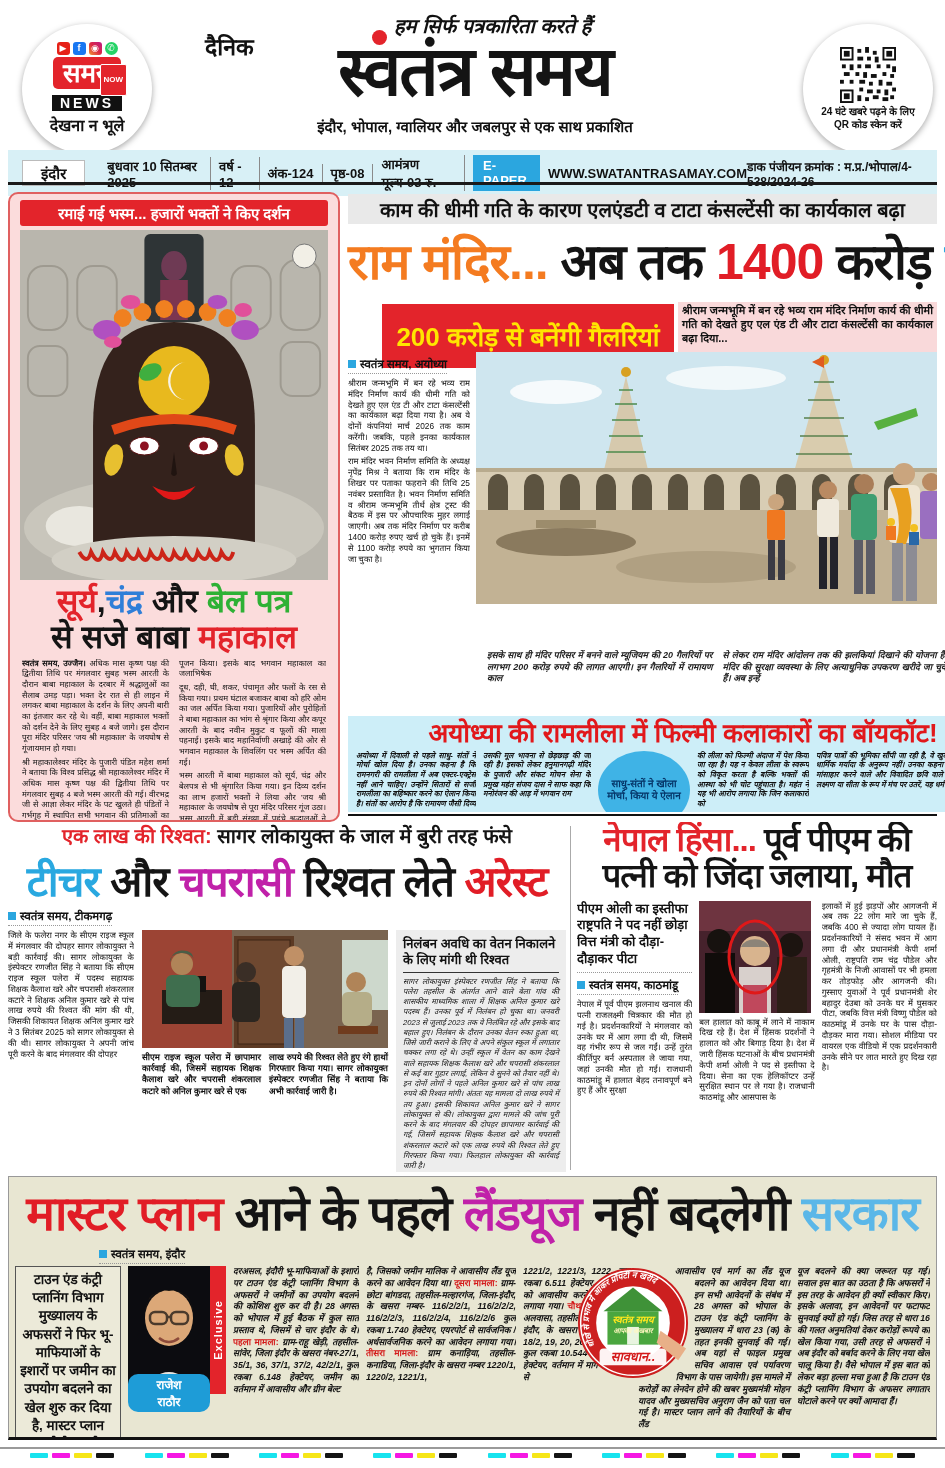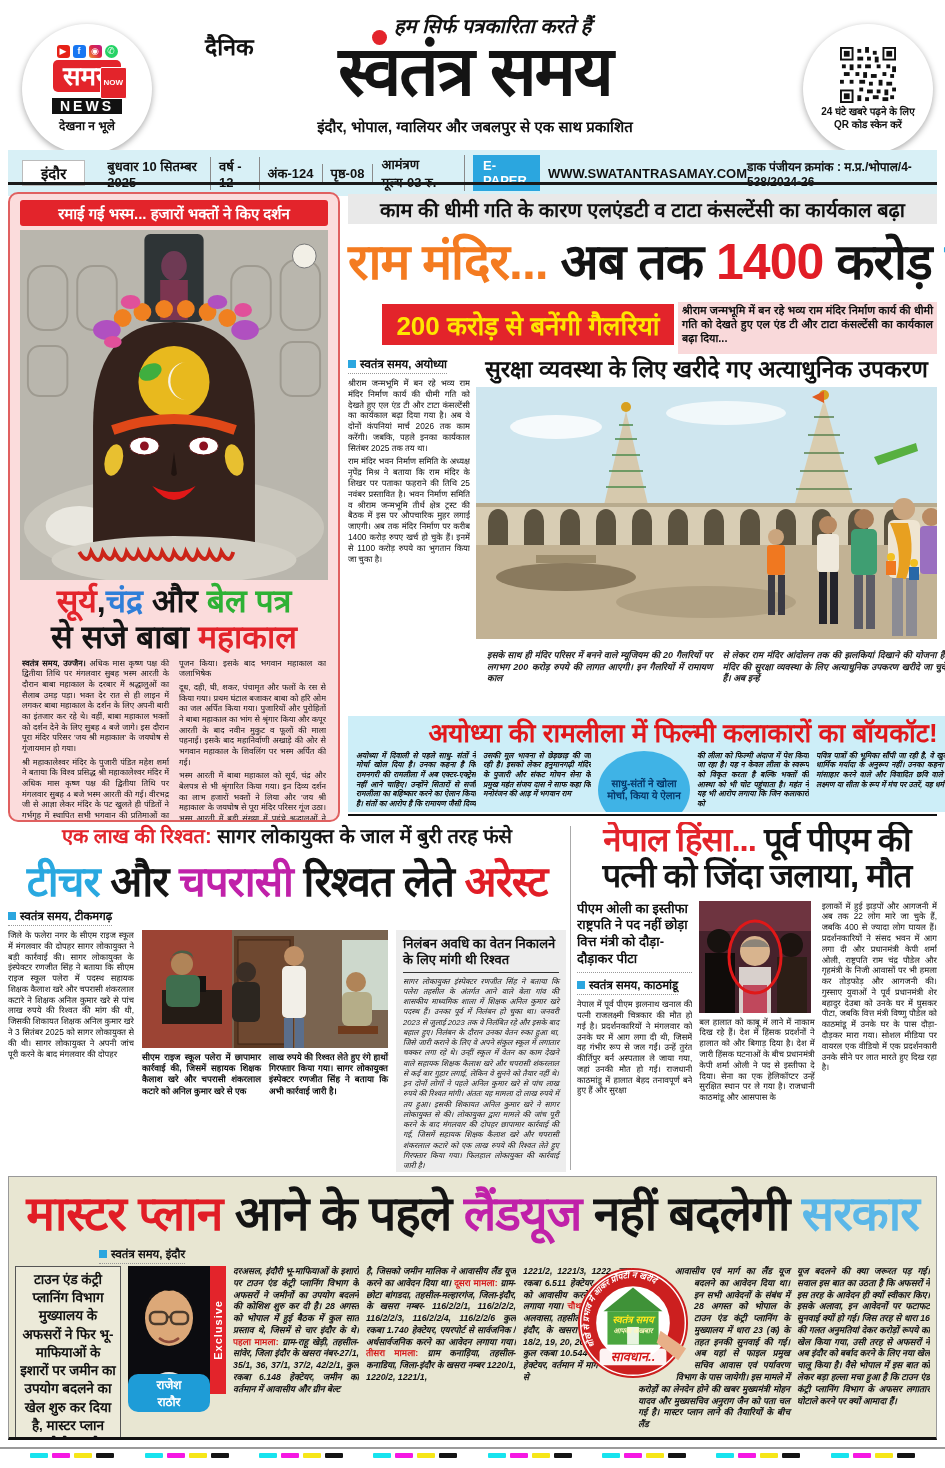--- a/index.html
+++ b/index.html
@@ -8,21 +8,21 @@
   .abs{position:absolute;}
   
   .logo-circle{left:22px;top:24px;width:130px;height:130px;border-radius:50%;background:#fff;
     box-shadow:0 2px 6px rgba(0,0,0,.35);display:flex;flex-direction:column;align-items:center;justify-content:center;gap:2px;}
   .social-row{display:flex;gap:3px;}
   .sicon{width:13px;height:13px;border-radius:3px;color:#fff;font-size:9px;line-height:13px;text-align:center;font-weight:bold;}
   .yt{background:#e62117;} .fb{background:#1877f2;} .ig{background:linear-gradient(45deg,#f09433,#dc2743,#bc1888);} .wa{background:#25d366;border-radius:50%;}
   .logo-samay{background:#e3242b;color:#fff;font-weight:900;font-size:26px;line-height:30px;padding:1px 10px;border-radius:5px;position:relative;}
   .logo-now{position:absolute;right:-6px;bottom:-7px;background:#e3242b;border:1px solid #fff;color:#fff;font-size:8px;font-weight:900;padding:0 3px;border-radius:2px;}
   .logo-news{background:#111;color:#fff;font-weight:900;letter-spacing:3px;font-size:14px;padding:0 8px;margin-top:4px;}
-  .logo-tag{font-size:12px;font-weight:800;margin-top:1px;}
+  .logo-tag{font-size:16px;font-weight:800;margin-top:1px;}
   .daily{left:205px;top:30px;font-size:23px;font-weight:900;}
   .slogan-dot{left:372px;top:30px;width:15px;height:15px;border-radius:50%;background:#e3242b;}
   .slogan{left:394px;top:12px;font-size:20px;font-weight:900;font-style:italic;}
   .main-title{left:180px;top:36px;width:590px;text-align:center;font-size:69px;font-weight:900;letter-spacing:-2px;line-height:1.05;color:#141414;}
   .publish-line{left:180px;top:116px;width:590px;text-align:center;font-size:15px;font-weight:800;}
   .qr-circle{left:803px;top:24px;width:130px;height:130px;border-radius:50%;background:#fff;
     box-shadow:0 2px 6px rgba(0,0,0,.35);display:flex;flex-direction:column;align-items:center;justify-content:center;}
   .qr-cap{font-size:10px;font-weight:800;text-align:center;line-height:1.25;width:100px;margin-top:3px;}
   
   .dateline{left:8px;top:150px;width:929px;height:46px;background:#d8f0f6;display:flex;align-items:center;font-weight:800;font-size:13px;}
@@ -39,21 +39,21 @@
   .mk-bar{margin:6px 10px 4px;background:#e3242b;color:#fff;font-weight:900;font-size:15px;text-align:center;padding:3px 2px;border-radius:3px;}
   .mk-photo{margin:2px 10px;height:350px;}
   .mk-hl{text-align:center;font-weight:900;font-size:32px;line-height:1.12;margin:4px 0 3px;}
   .c-red{color:#e3242b;} .c-blue2{color:#2f7ed8;} .c-green{color:#2eb135;} .c-black{color:#141414;}
   .mk-body{margin:2px 12px;height:168px;column-count:2;column-gap:10px;font-size:8.1px;line-height:1.32;text-align:justify;overflow:hidden;}
   .mk-body p{margin:0 0 3px;}
   
   .kicker{left:348px;top:194px;width:589px;height:30px;background:#e9e9e9;display:flex;align-items:center;justify-content:center;font-weight:900;font-size:20px;}
   .ram-hl{left:348px;top:226px;width:589px;text-align:center;font-weight:900;font-size:50px;white-space:nowrap;letter-spacing:-1px;}
   .c-orange{color:#f47b20;} .c-red2{color:#e11d26;} .c-cyan{color:#29a8e0;} .c-mag{color:#c021a9;} .c-lblue{color:#5bb7e8;}
-  .ram-subbox{left:382px;top:304px;width:292px;height:41px;background:#e3242b;color:#ffe600;font-weight:900;font-size:26px;display:flex;align-items:center;justify-content:center;}
+  .ram-subbox{left:382px;top:304px;width:292px;height:64px;background:#e3242b;color:#ffe600;font-weight:900;font-size:26px;display:flex;align-items:center;justify-content:center;}
   .ram-stand{left:678px;top:302px;width:259px;height:52px;background:#f9d9da;font-weight:800;font-size:11px;line-height:1.25;text-align:justify;padding:2px 4px;box-sizing:border-box;}
   .byline{display:flex;align-items:center;gap:4px;font-weight:900;font-size:11.5px;border-bottom:1px dotted #999;padding-bottom:2px;margin-bottom:4px;width:fit-content;}
   .bsq{width:8px;height:8px;background:#2ba6df;display:inline-block;}
   .ram-col{left:348px;top:356px;width:122px;height:358px;overflow:hidden;}
   .news-text{font-size:8.3px;line-height:1.3;text-align:justify;}
   .news-text p{margin:0 0 3px;}
   .ram-photo-block{left:476px;top:352px;width:461px;}
   .photo-hl{text-align:center;font-weight:900;font-size:23px;margin-bottom:3px;}
   .ram-strips{left:476px;top:650px;width:461px;height:62px;display:flex;gap:10px;overflow:hidden;margin-left:11px;}
   .strip{flex:1;font-style:italic;font-weight:700;font-size:9px;line-height:1.3;text-align:justify;color:#222;}
@@ -281,21 +281,20 @@
         <span class="bsq"></span>
         <span>स्वतंत्र समय, अयोध्या</span>
       </div>
     <div class="news-text">
       <p>श्रीराम जन्मभूमि में बन रहे भव्य राम मंदिर निर्माण कार्य की धीमी गति को देखते हुए एल एंड टी और टाटा कंसल्टेंसी का कार्यकाल बढ़ा दिया गया है। अब ये दोनों कंपनियां मार्च 2026 तक काम करेंगी। जबकि, पहले इनका कार्यकाल सितंबर 2025 तक तय था।</p>
       <p>राम मंदिर भवन निर्माण समिति के अध्यक्ष नृपेंद्र मिश्र ने बताया कि राम मंदिर के शिखर पर पताका फहराने की तिथि 25 नवंबर प्रस्तावित है। भवन निर्माण समिति व श्रीराम जन्मभूमि तीर्थ क्षेत्र ट्रस्ट की बैठक में इस पर औपचारिक मुहर लगाई जाएगी। अब तक मंदिर निर्माण पर करीब 1400 करोड़ रुपए खर्च हो चुके हैं। इनमें से 1100 करोड़ रुपये का भुगतान किया जा चुका है।</p>
     </div>
   </div>
 
   <div class="abs ram-photo-block">
-    <div class="photo-hl">सुरक्षा व्यवस्था के लिए खरीदे गए अत्याधुनिक उपकरण</div>
     <svg width="461" height="252" viewBox="0 0 461 252">
       <rect width="461" height="252" fill="#cfe6ef"></rect>
       <ellipse cx="80" cy="40" rx="46" ry="12" fill="#fff" opacity="0.8"></ellipse>
       <ellipse cx="250" cy="26" rx="60" ry="12" fill="#fff" opacity="0.7"></ellipse>
       <g>
         <polygon points="128,118 150,24 172,118" fill="#d6c9ad"></polygon>
         <g stroke="#4c8a4c" stroke-width="1.5">
             <line x1="130" y1="100" x2="170" y2="100"></line>
             <line x1="133" y1="84" x2="167" y2="84"></line>
             <line x1="136" y1="68" x2="164" y2="68"></line>

